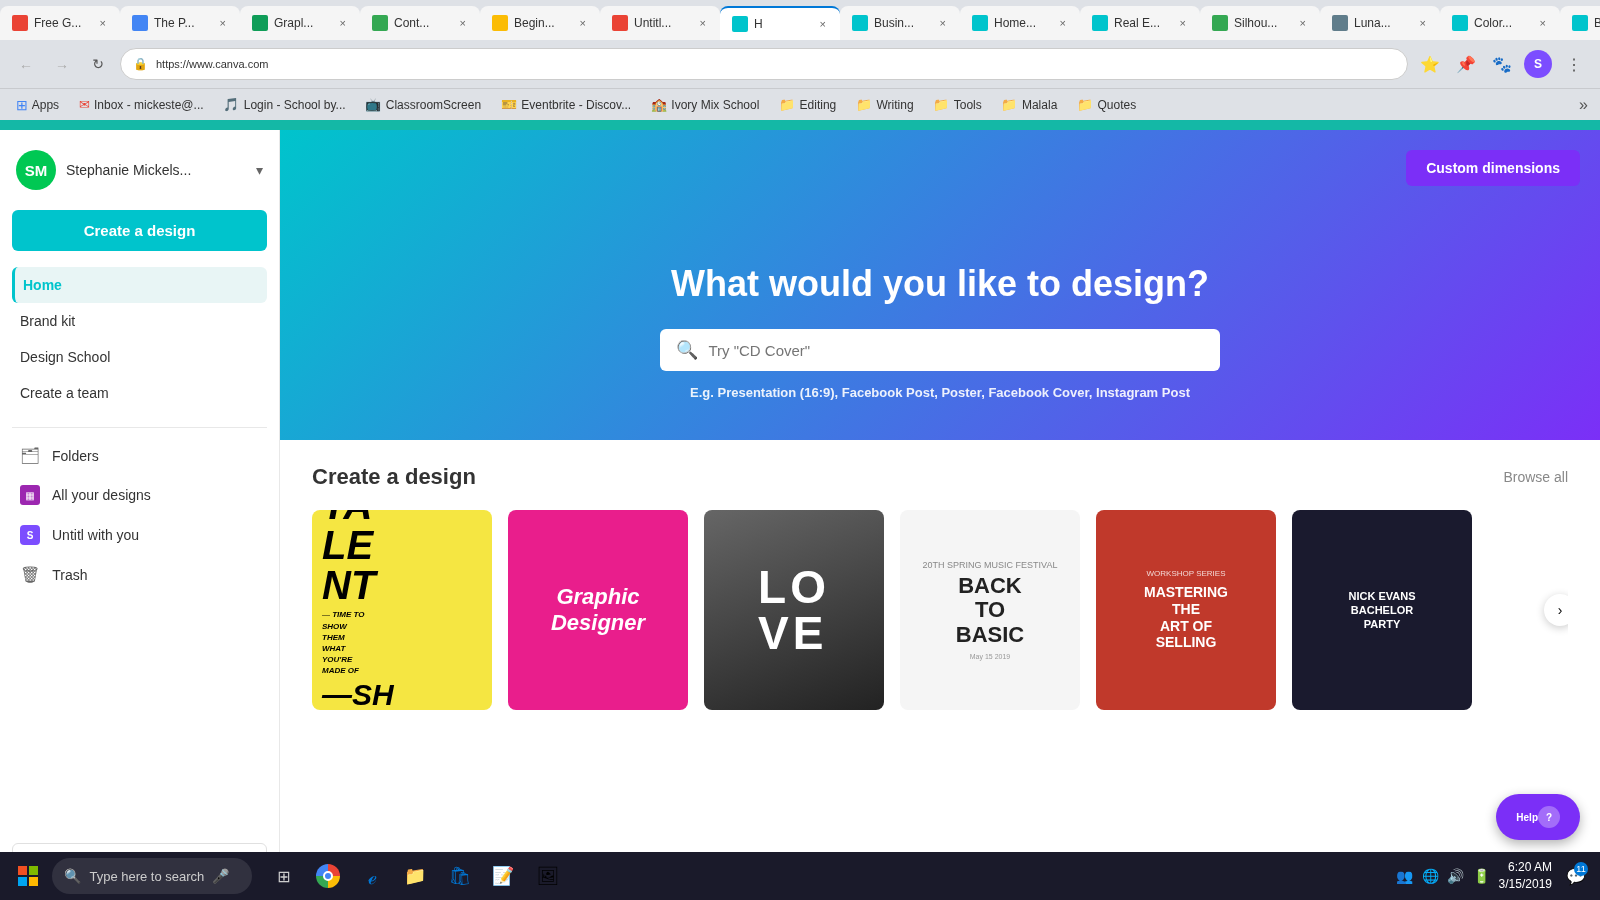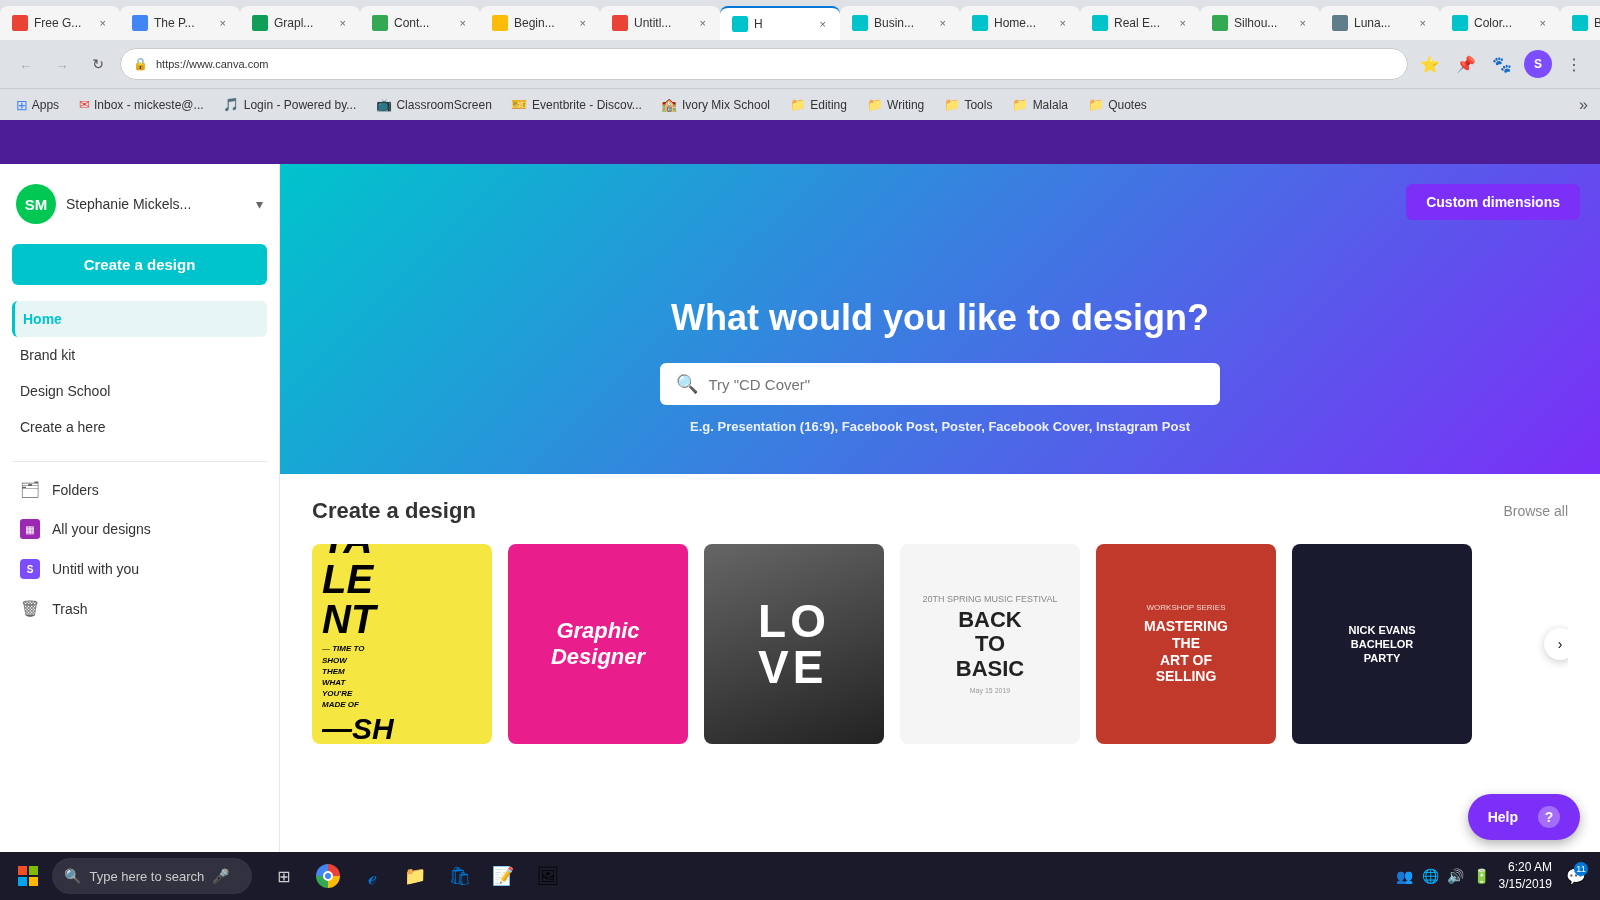--- a/index.html
+++ b/index.html
@@ -1,19 +1,19 @@
 <!DOCTYPE html>
 <html><head>
   <meta charset="utf-8">
   <style>
     * { margin: 0; padding: 0; box-sizing: border-box; }
     body { font-family: 'Segoe UI', Arial, sans-serif; background: #f5f5f5; width: 1600px; height: 900px; overflow: hidden; font-size: 14px; }
 
     
-    .browser-chrome { background: #4c1d95; height: 164px; }
+    .browser-chrome { background: #14b8a6; height: 130px; }
     .tab-bar { display: flex; align-items: center; background: #dee1e6; height: 40px; padding: 6px 0 0 0; }
     .tab { display: flex; align-items: center; height: 34px; padding: 0 12px; background: #f5f5f5; border-radius: 8px 8px 0 0; font-size: 12px; color: #333; gap: 6px; min-width: 120px; max-width: 180px; position: relative; cursor: pointer; }
     .tab.active { background: #fff; }
     .tab-favicon { width: 16px; height: 16px; border-radius: 2px; flex-shrink: 0; }
     .tab-title { overflow: hidden; text-overflow: ellipsis; white-space: nowrap; flex: 1; }
     .tab-close { font-size: 11px; color: #666; cursor: pointer; padding: 2px; border-radius: 50%; }
 
     
     .address-bar { display: flex; align-items: center; background: #dee1e6; height: 48px; padding: 0 12px; gap: 8px; }
     .nav-btn { width: 28px; height: 28px; border-radius: 50%; display: flex; align-items: center; justify-content: center; cursor: pointer; color: #555; font-size: 14px; }
@@ -109,21 +109,21 @@
     .taskbar-mic { color: #ccc; font-size: 14px; }
     .taskbar-items { display: flex; align-items: center; gap: 4px; margin-left: 8px; }
     .taskbar-item { width: 40px; height: 40px; display: flex; align-items: center; justify-content: center; cursor: pointer; border-radius: 4px; }
     .taskbar-right { margin-left: auto; display: flex; align-items: center; gap: 8px; }
     .taskbar-sys-icons { display: flex; align-items: center; gap: 8px; color: #ccc; font-size: 14px; }
     .taskbar-clock { color: #fff; font-size: 12px; text-align: right; line-height: 1.4; }
     .taskbar-notification { width: 32px; height: 40px; display: flex; align-items: center; justify-content: center; cursor: pointer; position: relative; }
     .notif-badge { position: absolute; top: 6px; right: 4px; background: #0078d7; color: #fff; font-size: 9px; width: 14px; height: 14px; border-radius: 50%; display: flex; align-items: center; justify-content: center; }
 
     
-    .help-btn { position: fixed; bottom: 60px; right: 20px; background: #7b2ff7; color: #fff; border-radius: 24px; padding: 12px 20px; display: flex; align-items: center; gap: 20px; cursor: pointer; font-size: 14px; font-weight: 600; box-shadow: 0 4px 12px rgba(0,0,0,0.3); z-index: 90; text-align: center; }
+    .help-btn { position: fixed; bottom: 60px; right: 20px; background: #7b2ff7; color: #fff; border-radius: 24px; padding: 12px 20px; display: flex; align-items: center; gap: 0; cursor: pointer; font-size: 10px; font-weight: 600; box-shadow: 0 4px 12px rgba(0,0,0,0.3); z-index: 90; text-align: center; }
     .tab-canva-active { background: #fff; border-top: 2px solid #0078d7; }
 
     .shared-icon { width: 20px; height: 20px; border-radius: 4px; background: #7c4dff; color: white; display: flex; align-items: center; justify-content: center; font-size: 10px; font-weight: 700; }
     .trash-icon { font-size: 16px; color: #666; }
   </style>
 </head>
 <body>
 
 <div class="browser-chrome">
 
@@ -222,21 +222,21 @@
     <div class="bookmark-item">
       <span style="font-size:14px; color:#4285F4;">⊞</span>
       <span>Apps</span>
     </div>
     <div class="bookmark-item">
       <span style="font-size:13px; color:#EA4335;">✉</span>
       <span>Inbox - mickeste@...</span>
     </div>
     <div class="bookmark-item">
       <span style="font-size:13px; color:#888;">🎵</span>
-      <span>Login - Powered by...</span>
+      <span>Login - School by...</span>
     </div>
     <div class="bookmark-item">
       <span style="font-size:13px; color:#EA4335;">📺</span>
       <span>ClassroomScreen</span>
     </div>
     <div class="bookmark-item">
       <span style="font-size:13px; color:#F05537;">🎫</span>
       <span>Eventbrite - Discov...</span>
     </div>
     <div class="bookmark-item">
@@ -283,21 +283,21 @@
       <div class="nav-item active">
         <span class="nav-label">Home</span>
       </div>
       <div class="nav-item">
         <span class="nav-label">Brand kit</span>
       </div>
       <div class="nav-item">
         <span class="nav-label">Design School</span>
       </div>
       <div class="nav-item">
-        <span class="nav-label">Create a here</span>
+        <span class="nav-label">Create a team</span>
       </div>
     </div>
 
     <div class="nav-divider"></div>
 
     <div class="nav-section">
       <div class="nav-item">
         <span class="nav-icon">🗂</span>
         <span class="nav-label">Folders</span>
       </div>

